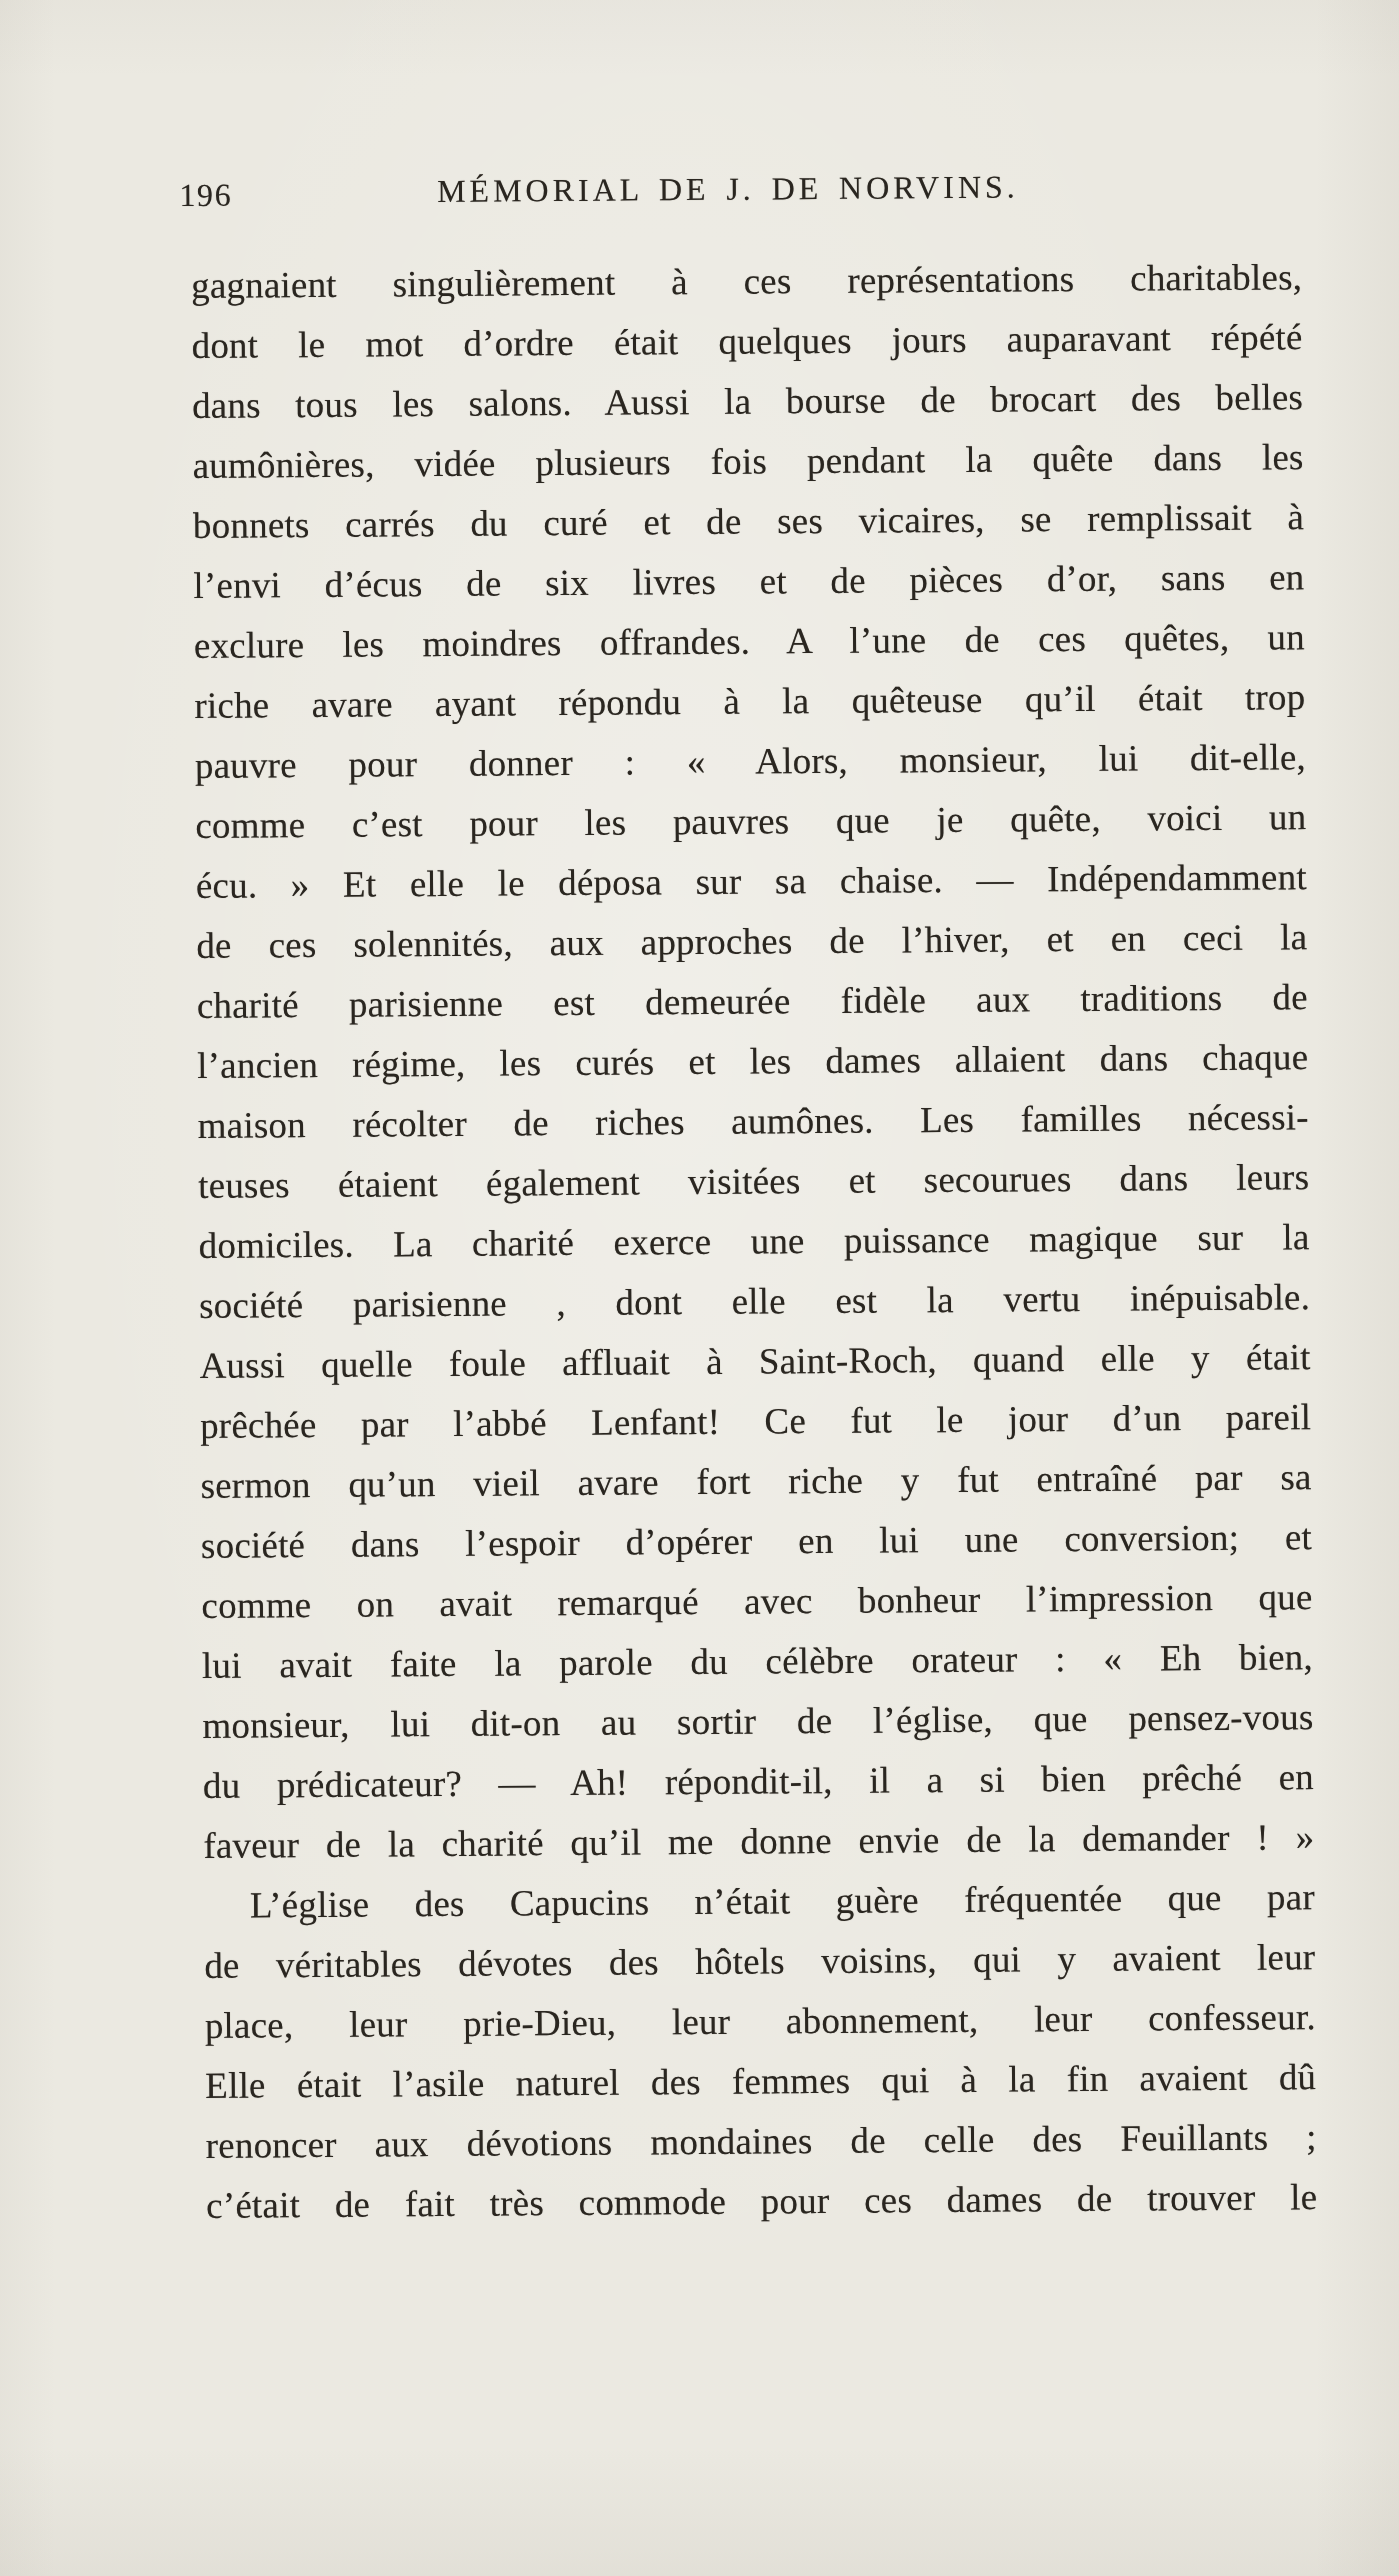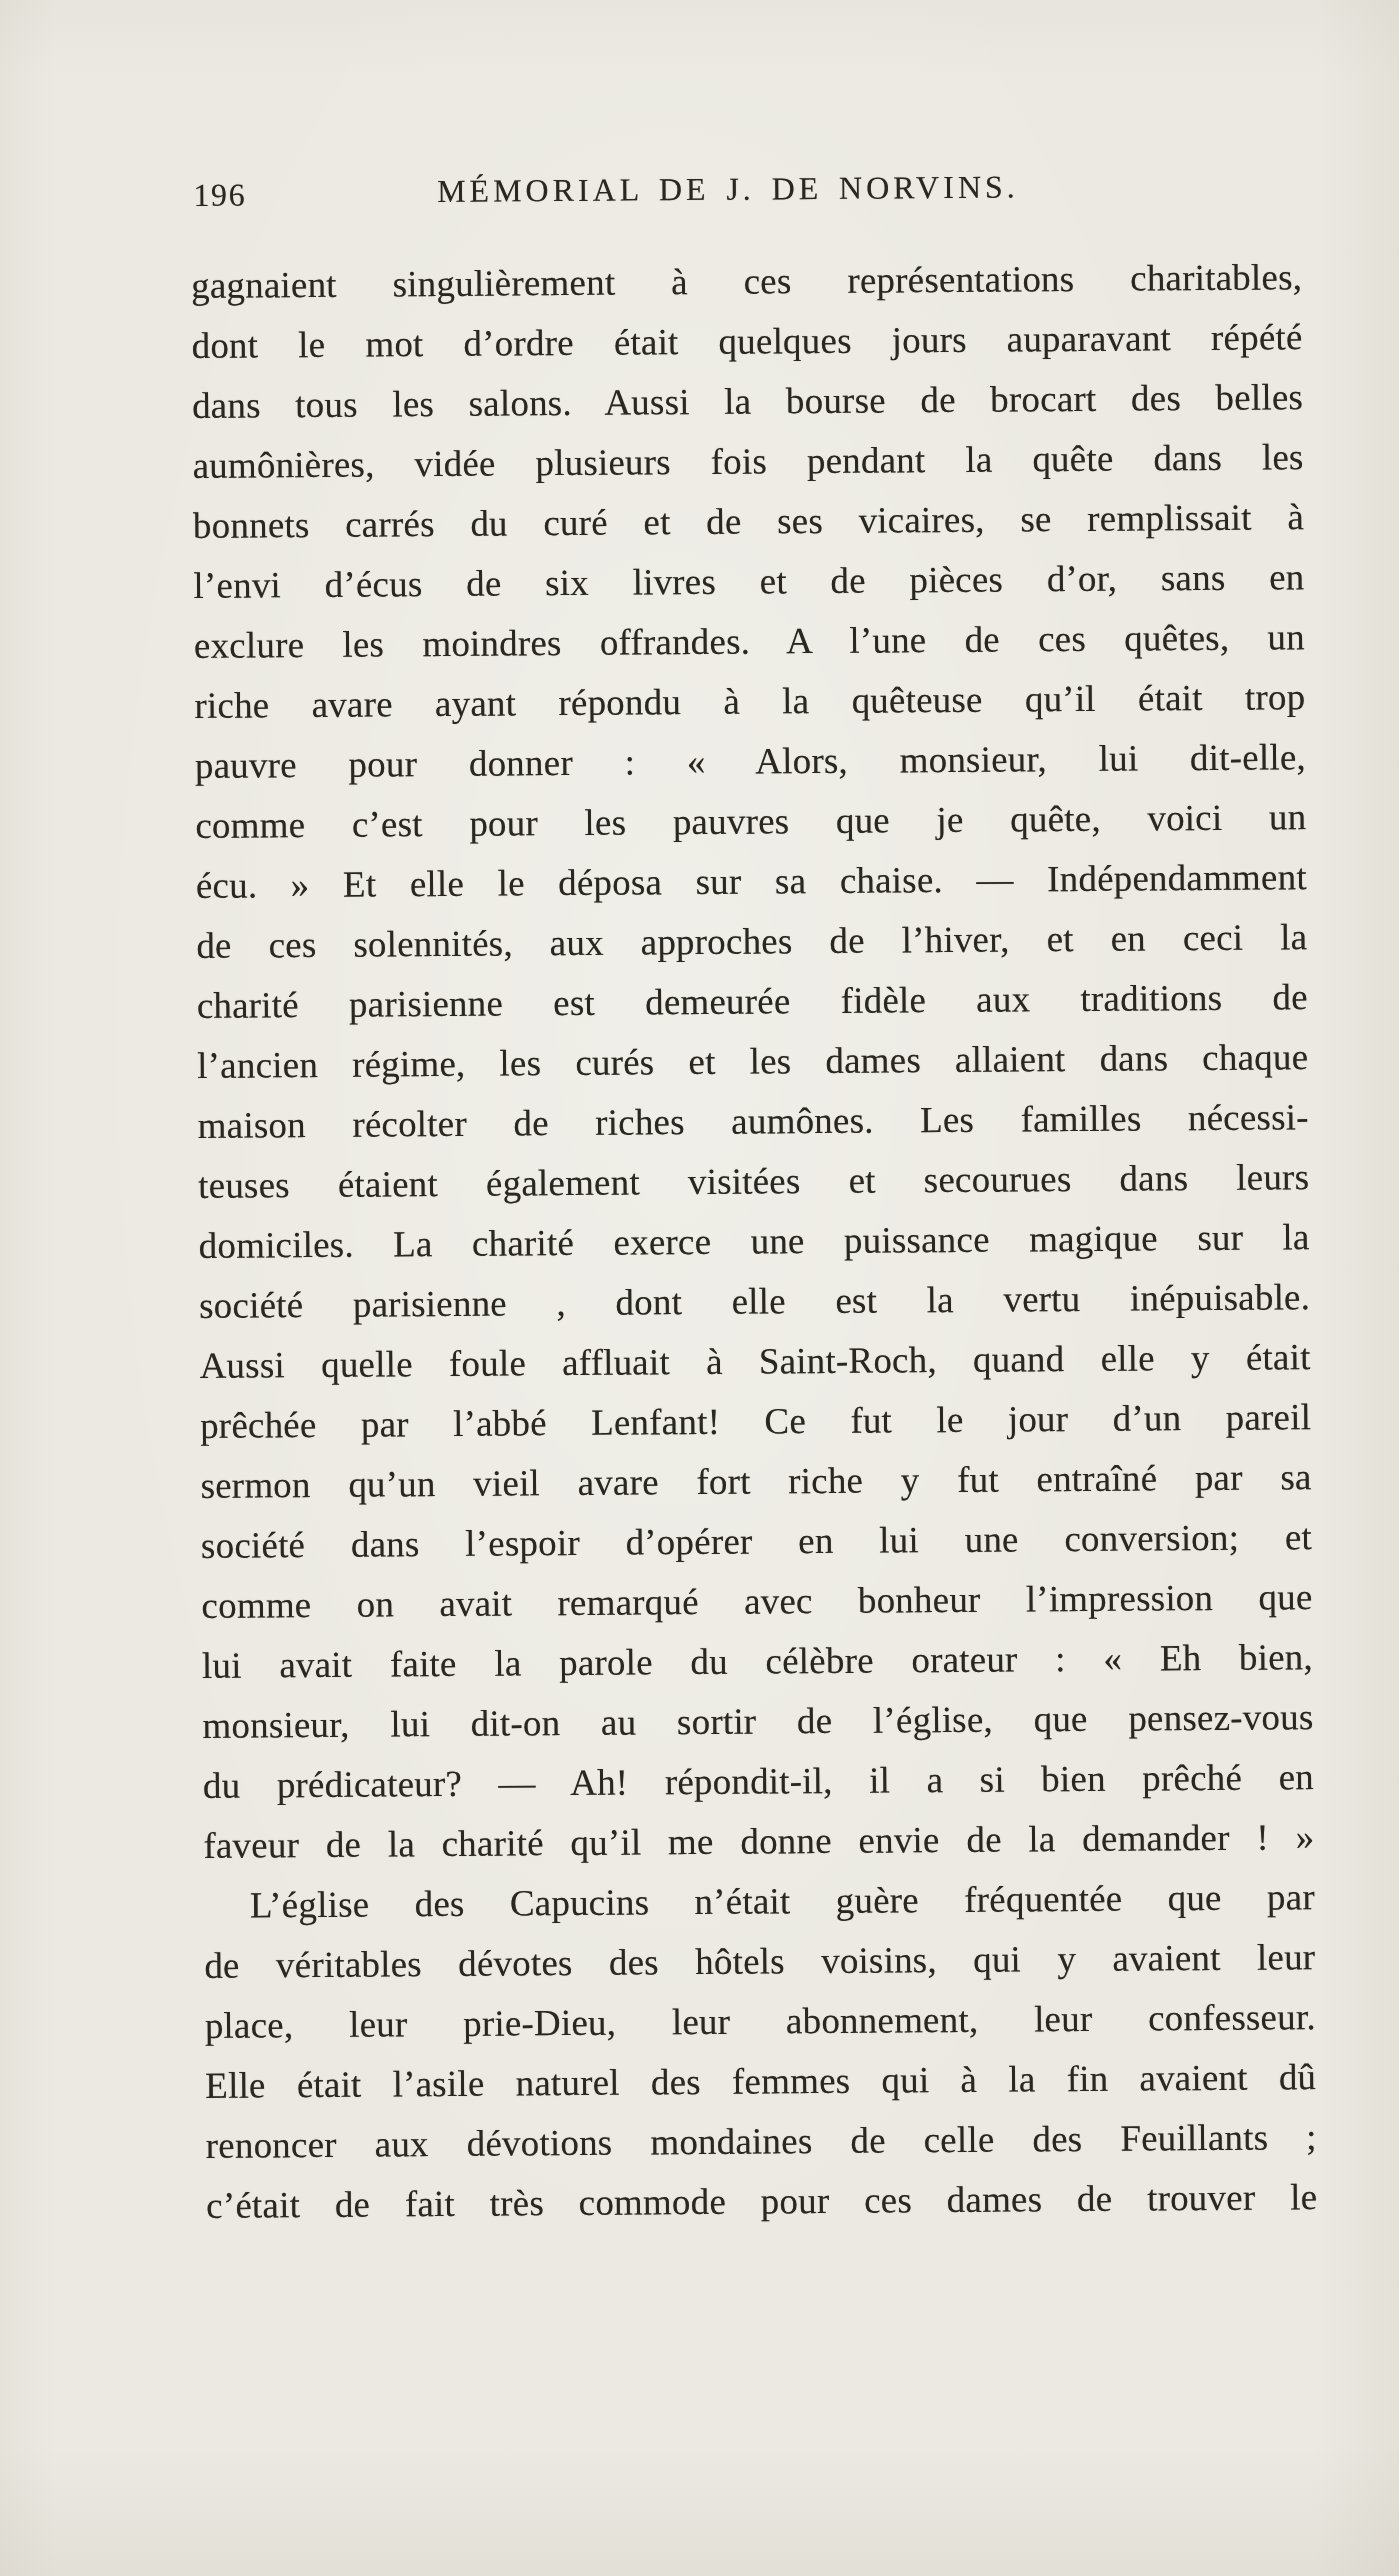--- a/index.html
+++ b/index.html
@@ -23,21 +23,21 @@
   }
   .tilt {
     position: absolute; inset: 0;
     transform: rotate(-0.45deg);
     transform-origin: 50% 45%;
     color: var(--ink);
     text-shadow: 0 0 0.8px rgba(42,38,32,0.45);
   }
   .page-number {
     position: absolute;
-    left: 201px; top: 174px;
+    left: 187px; top: 174px;
     font-size: 32px; line-height: 35px;
     letter-spacing: 1.6px;
   }
   .running-title {
     position: absolute;
     left: 180px; top: 172px; width: 1111px;
     text-align: center;
     font-size: 32px; line-height: 35px;
     letter-spacing: 4px;
     word-spacing: 4.8px;

